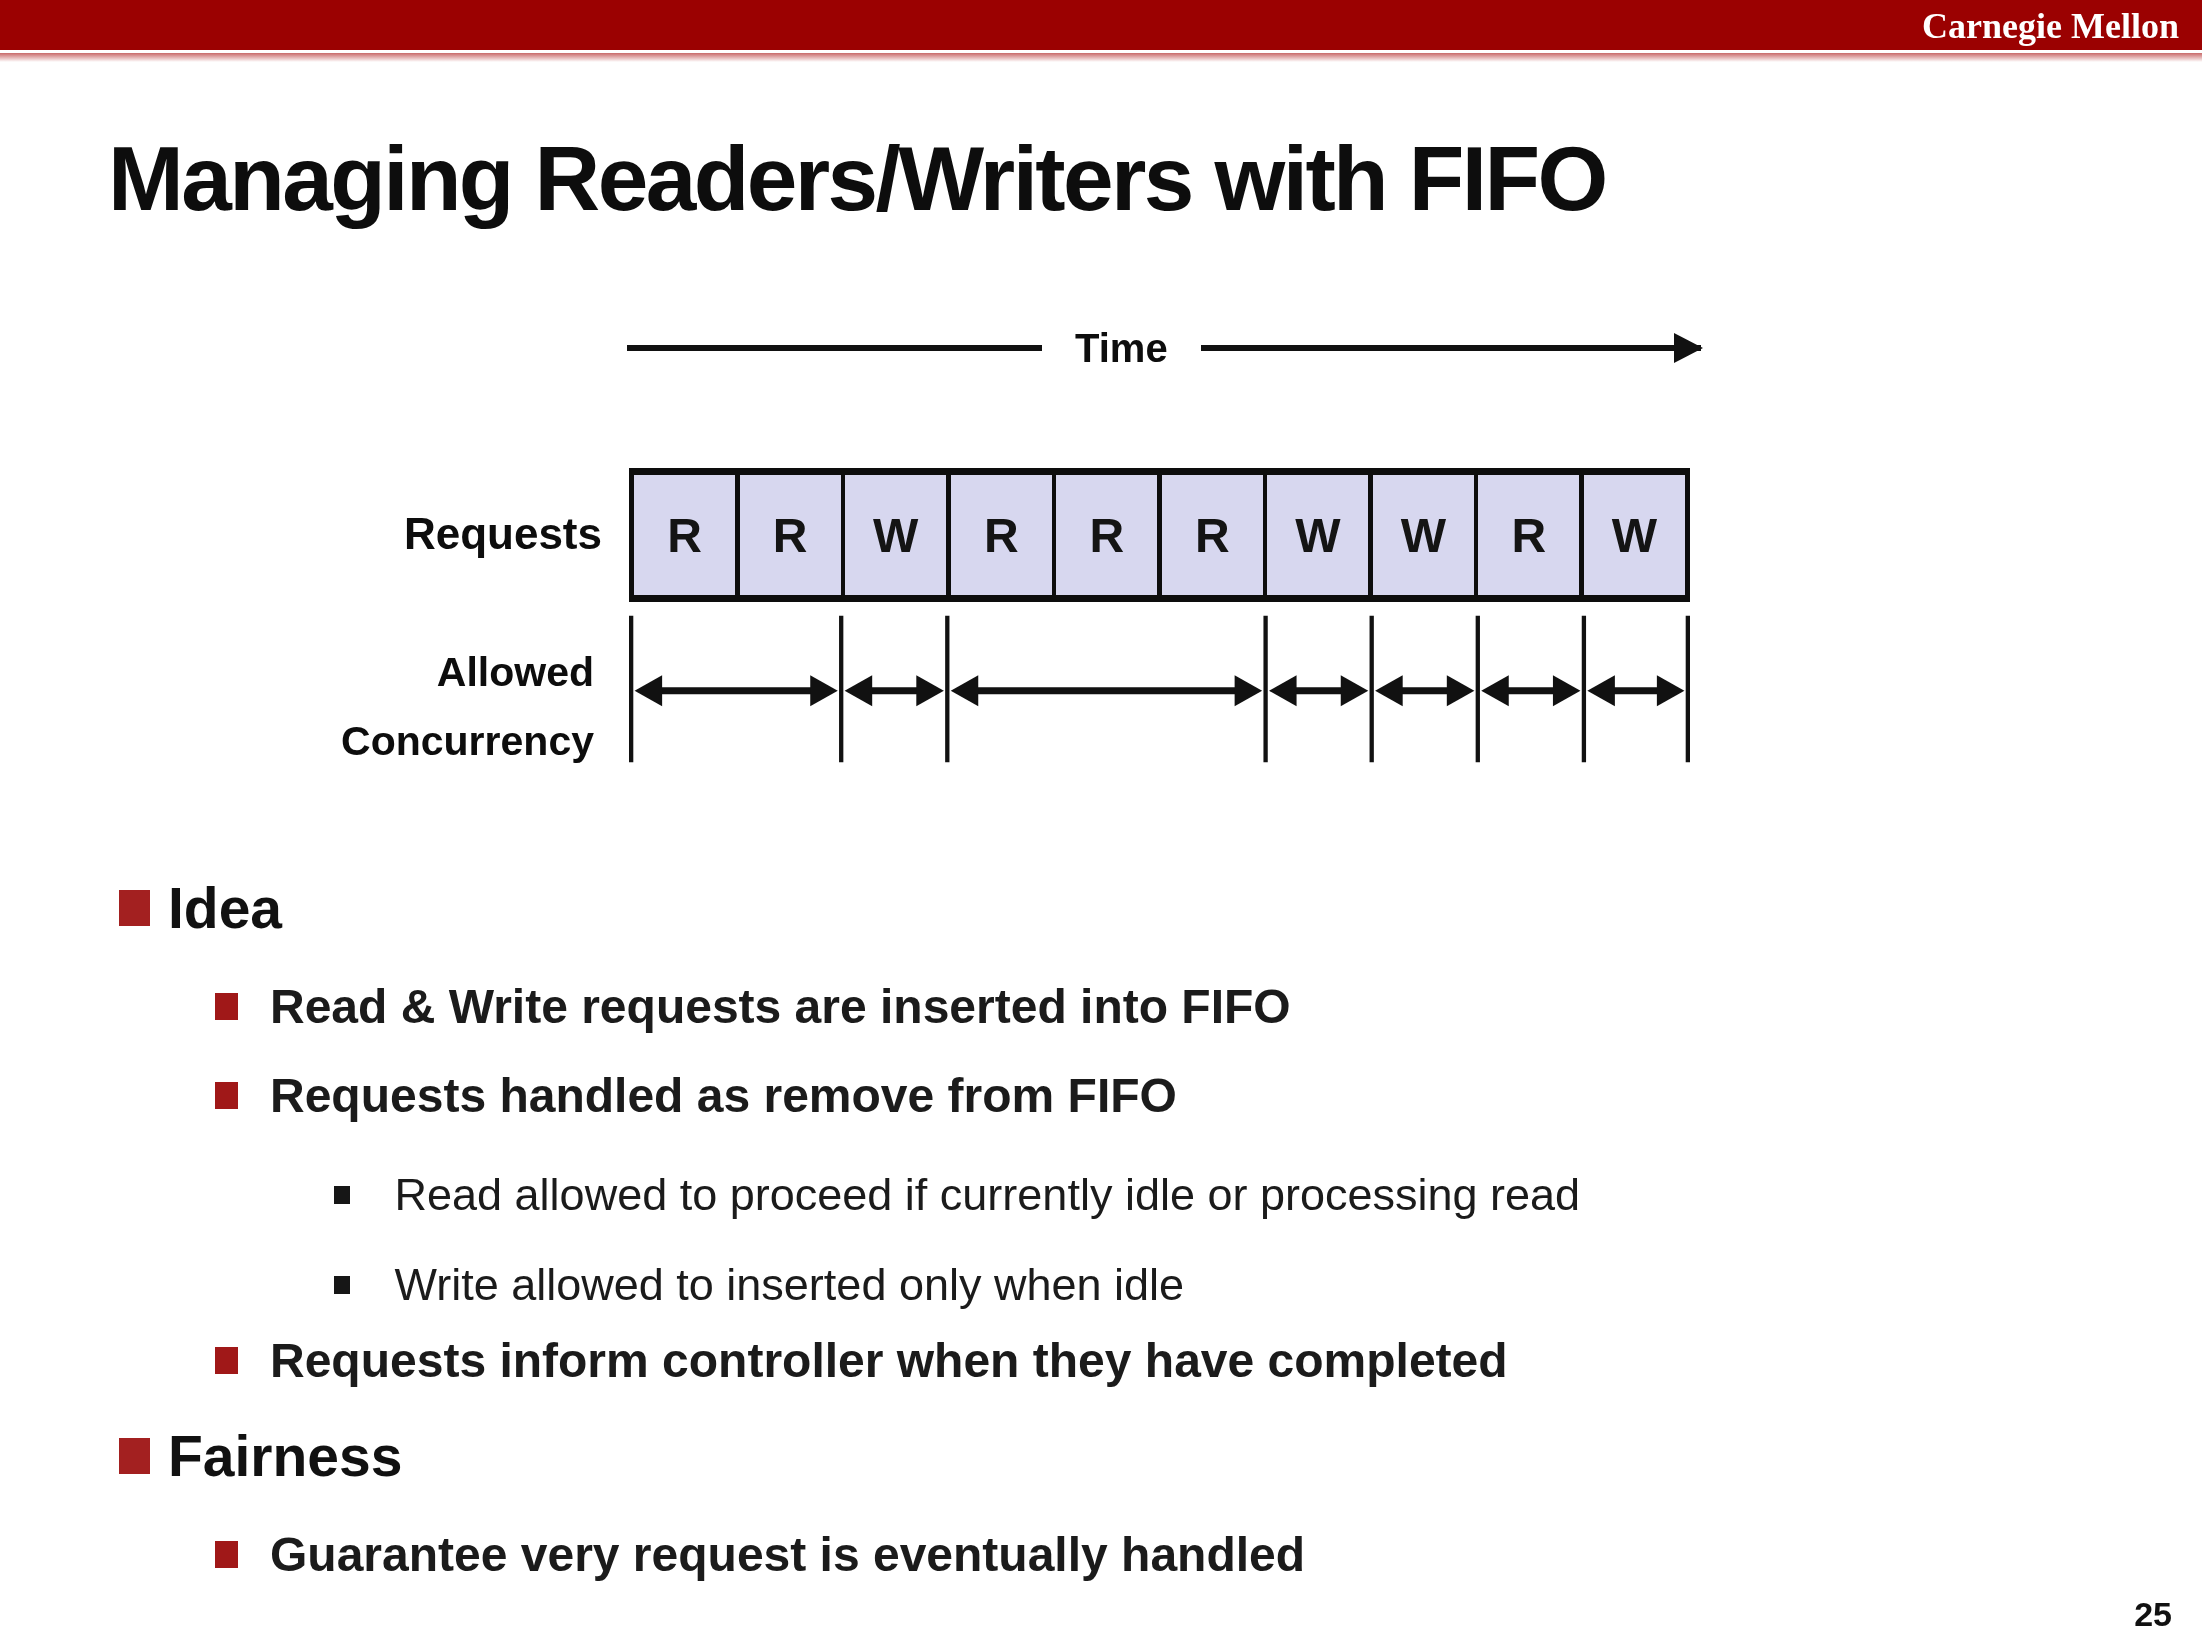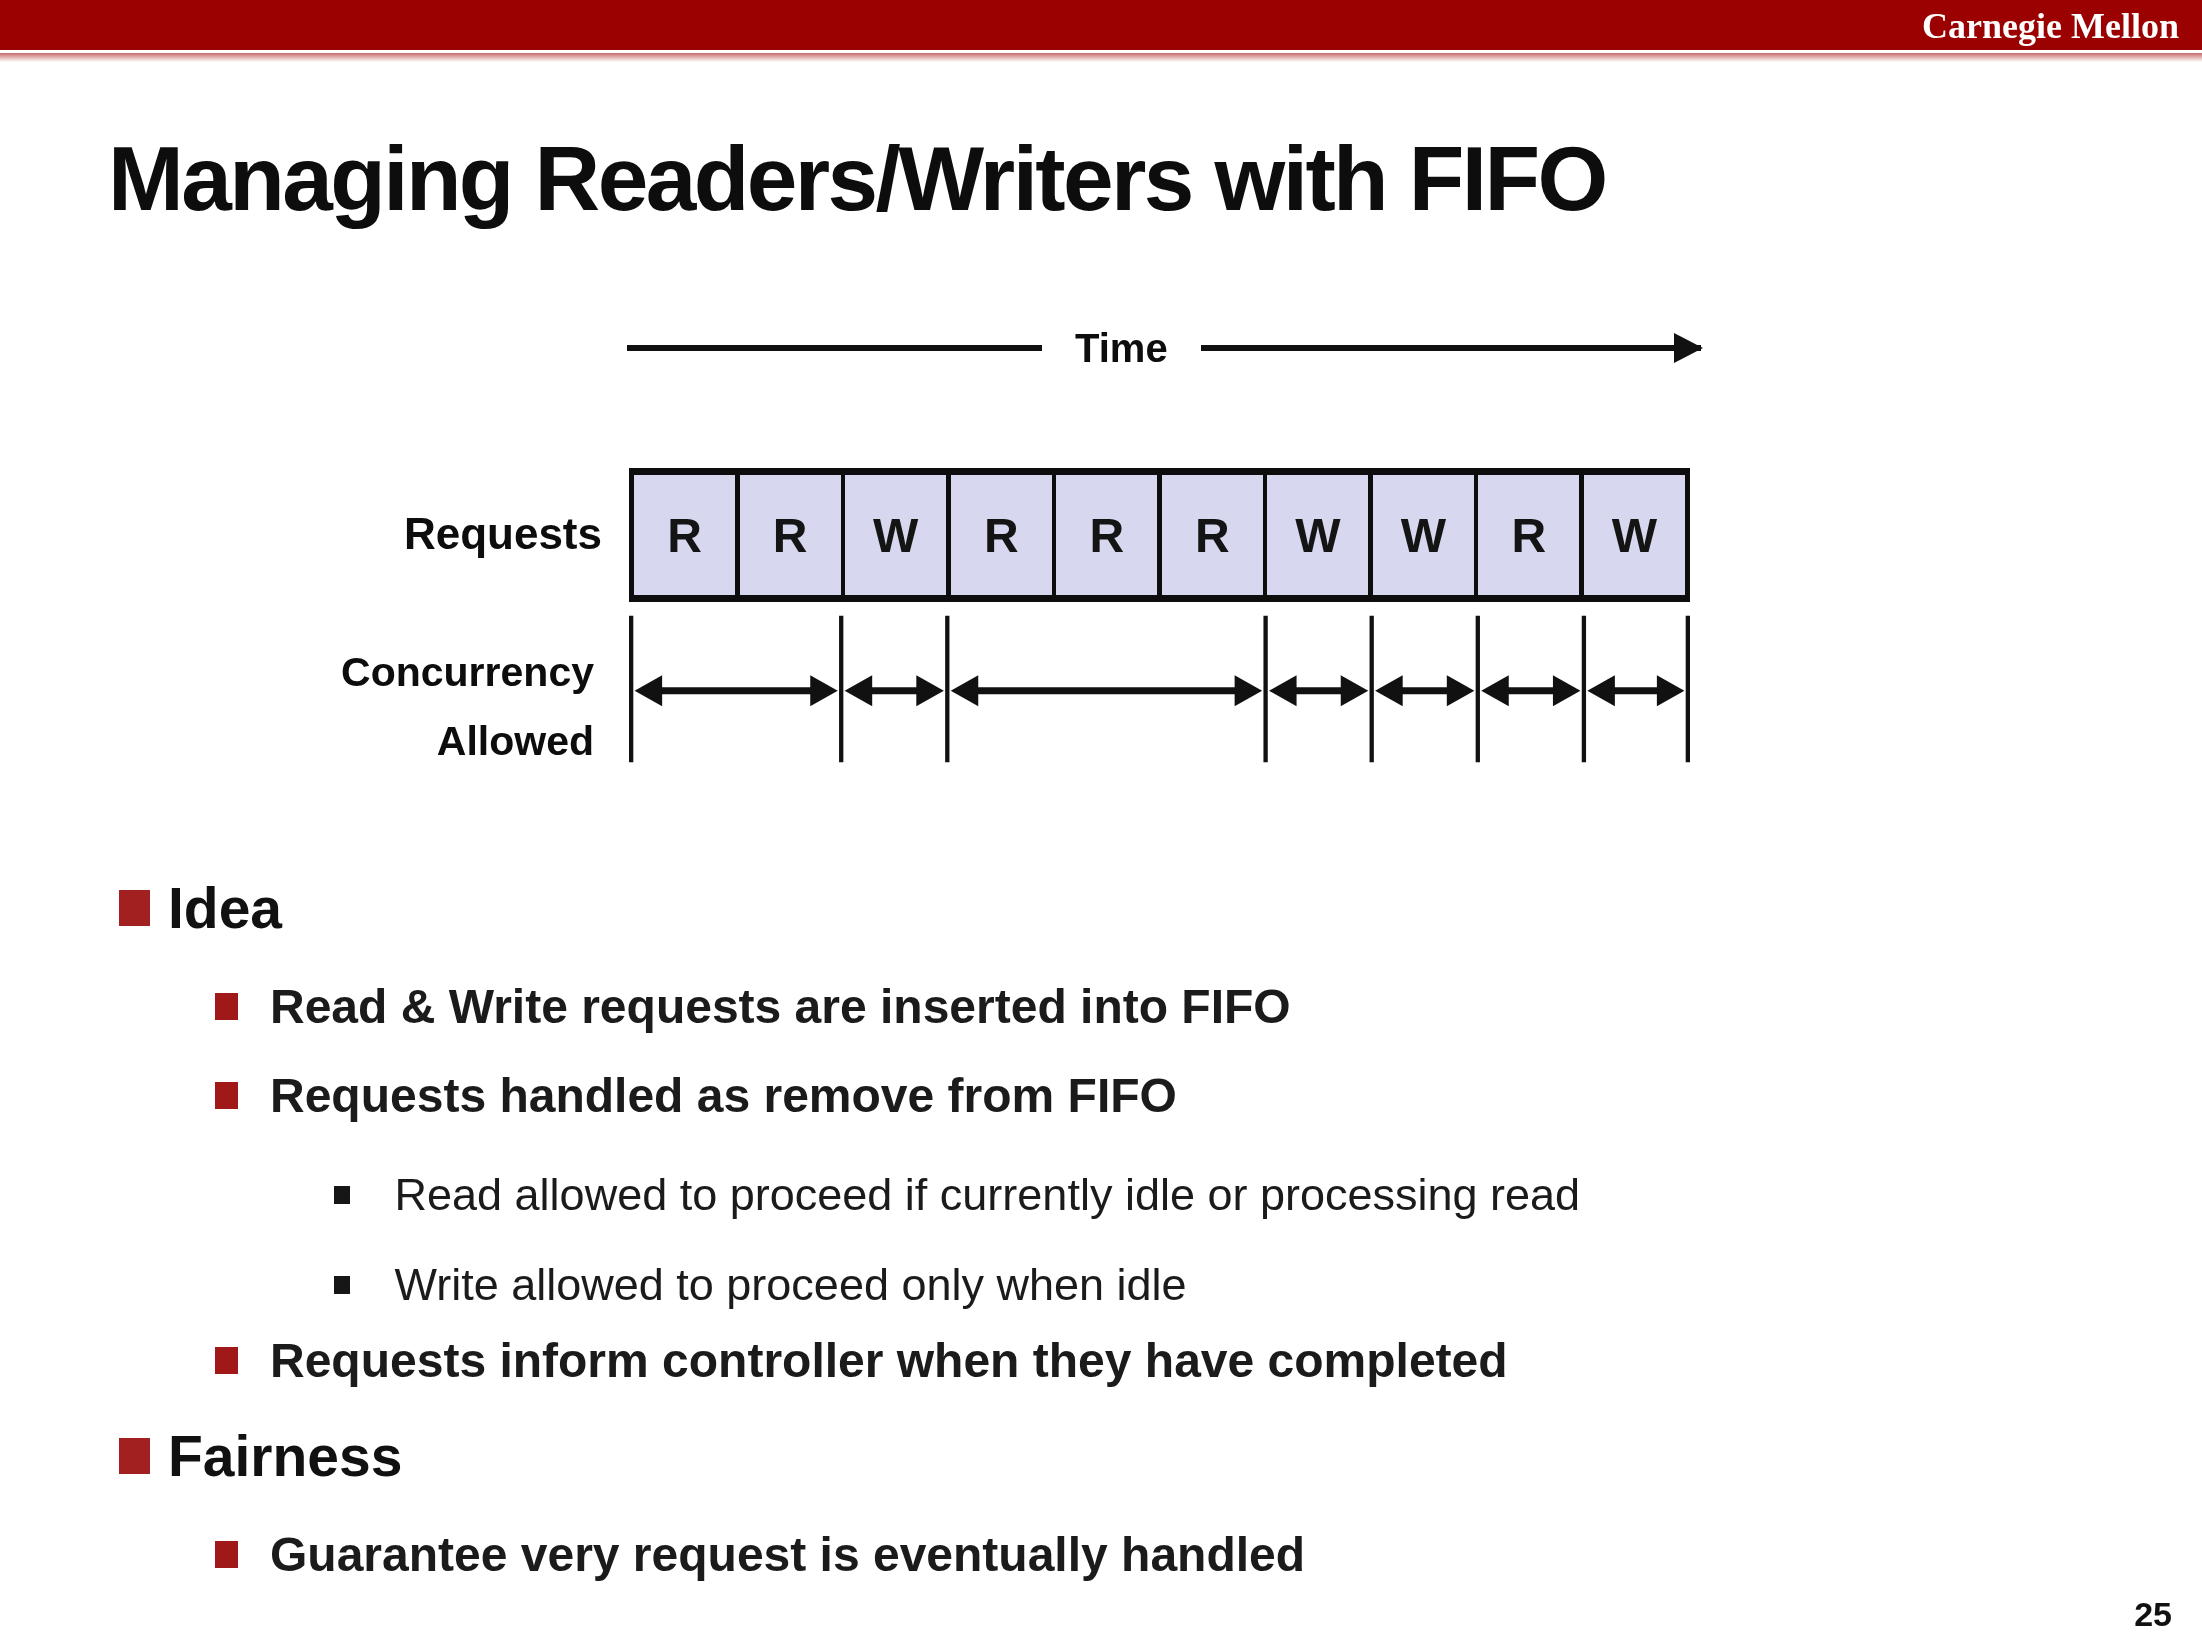--- a/index.html
+++ b/index.html
@@ -116,22 +116,22 @@
         <div class="cell">R</div>
         <div class="cell">R</div>
         <div class="cell">R</div>
         <div class="cell">W</div>
         <div class="cell">W</div>
         <div class="cell">R</div>
         <div class="cell">W</div>
       </div>
 
     <div class="conc-label">
+      <div>Allowed</div>
       <div>Concurrency</div>
-      <div>Allowed</div>
     </div>
 
     <svg class="conc-svg" id="conc-svg" width="1061" height="150" viewBox="0 0 1233 174">
         <line x1="2.5" x2="2.5" y1="2" y2="172" stroke="#111111" stroke-width="5"></line>
         <line x1="246.6" x2="246.6" y1="2" y2="172" stroke="#111111" stroke-width="5"></line>
         <line x1="369.9" x2="369.9" y1="2" y2="172" stroke="#111111" stroke-width="5"></line>
         <line x1="739.8" x2="739.8" y1="2" y2="172" stroke="#111111" stroke-width="5"></line>
         <line x1="863.0999999999999" x2="863.0999999999999" y1="2" y2="172" stroke="#111111" stroke-width="5"></line>
         <line x1="986.3999999999999" x2="986.3999999999999" y1="2" y2="172" stroke="#111111" stroke-width="5"></line>
         <line x1="1109.6999999999998" x2="1109.6999999999998" y1="2" y2="172" stroke="#111111" stroke-width="5"></line>
@@ -172,21 +172,21 @@
     <div class="row l2" style="top:1069px">
       <span class="sq"></span>
       <span class="txt">Requests handled as remove from FIFO</span>
     </div>
     <div class="row l3" style="top:1158px">
       <span class="sq"></span>
       <span class="txt">Read allowed to proceed if currently idle or processing read</span>
     </div>
     <div class="row l3" style="top:1248px">
       <span class="sq"></span>
-      <span class="txt">Write allowed to proceed only when idle</span>
+      <span class="txt">Write allowed to inserted only when idle</span>
     </div>
     <div class="row l2" style="top:1334px">
       <span class="sq"></span>
       <span class="txt">Requests inform controller when they have completed</span>
     </div>
     <div class="row l1" style="top:1420px">
       <span class="sq"></span>
       <span class="txt">Fairness</span>
     </div>
     <div class="row l2" style="top:1528px">

